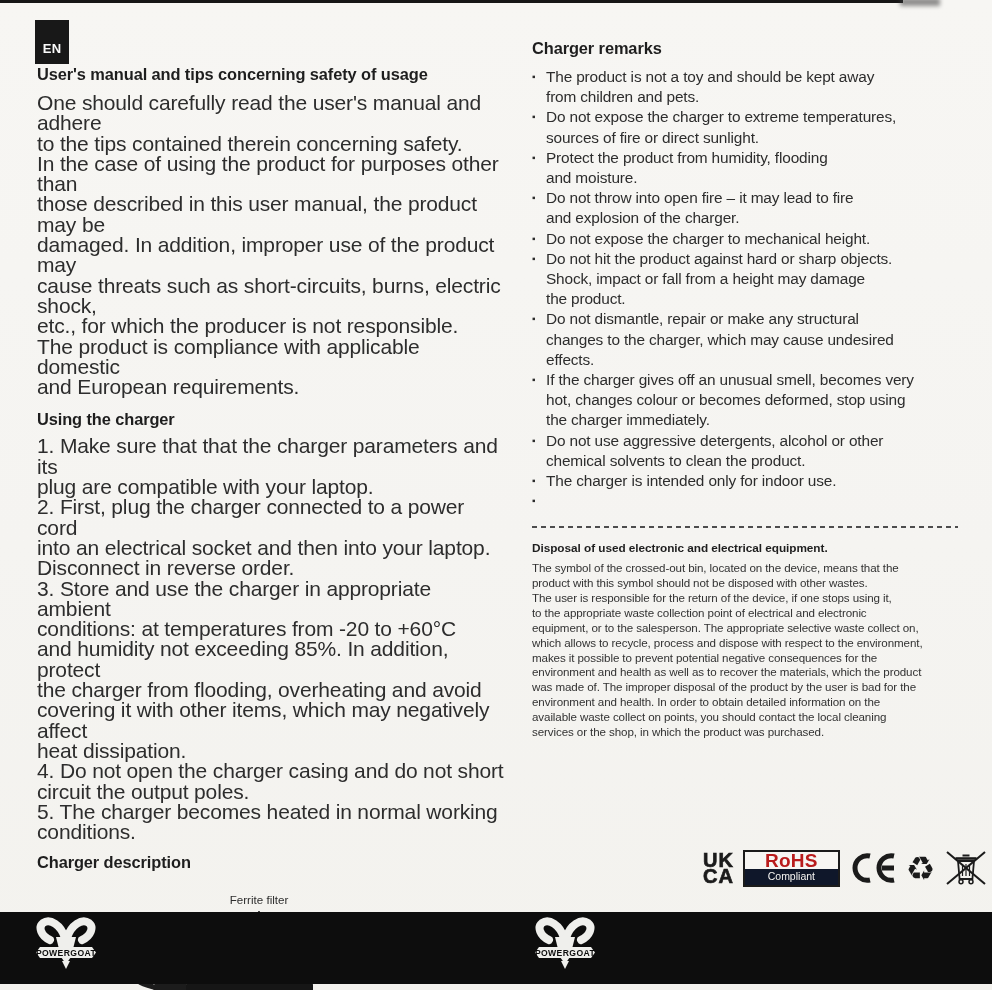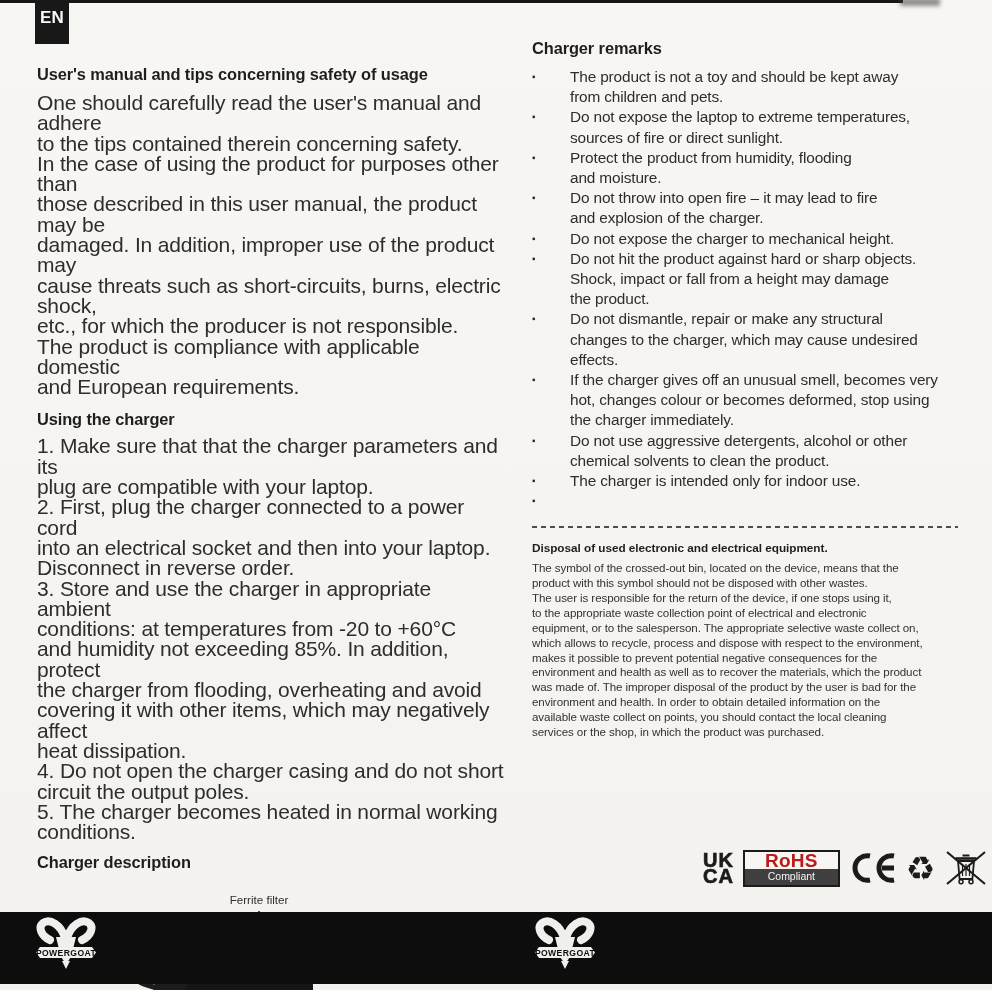--- a/index.html
+++ b/index.html
@@ -4,50 +4,50 @@
 <style>
   html,body{margin:0;padding:0;background:#dcdcda;}
   .page{
     position:relative;width:992px;height:990px;overflow:hidden;
     background:linear-gradient(180deg,#f7f6f3 0%,#f5f4f1 55%,#f3f2ee 100%);
     font-family:"Liberation Sans",sans-serif;color:#2d2d2d;
   }
   .top-line{position:absolute;top:0;left:0;width:903px;height:3px;background:#161616;}
   .top-smudge{position:absolute;top:-2px;left:900px;width:40px;height:8px;background:#3a3a3a;filter:blur(2px);opacity:.55;}
   .en-badge{
-    position:absolute;left:35px;top:0;width:34px;height:44px;background:#181818;
-    color:#fafafa;font-weight:bold;font-size:17px;display:flex;align-items:flex-end;
-    justify-content:center;padding-bottom:16px;box-sizing:border-box;letter-spacing:.3px;
+    position:absolute;left:35px;top:20px;width:34px;height:44px;background:#181818;
+    color:#fafafa;font-weight:bold;font-size:13px;display:flex;align-items:flex-end;
+    justify-content:center;padding-bottom:8px;box-sizing:border-box;letter-spacing:.3px;
   }
   .col-left{position:absolute;left:37px;top:64px;width:470px;}
   .col-right{position:absolute;left:532px;top:38px;width:442px;}
   .h1{font-weight:bold;font-size:16.4px;color:#1e1e1e;letter-spacing:-.1px;margin:0;line-height:20px;}
   .body-text{font-size:21px;line-height:20.3px;letter-spacing:-.15px;color:#2d2d2d;white-space:pre-line;margin:0;}
   .m-sec1{margin-top:9px;}
   .h-using{margin-top:12px;}
   .m-sec2{margin-top:7px;}
   .h-desc{margin-top:10px;}
   .diagram-svg{display:block;margin-top:8px;}
   .includes{margin-top:21px;display:flex;align-items:flex-end;font-size:15.4px;letter-spacing:-.15px;}
   .includes .lbl{font-weight:bold;color:#1e1e1e;margin-right:10px;}
   .includes .sq{font-size:10px;margin:0 7px;color:#2d2d2d;}
   .remarks-list{list-style:none;margin:9px 0 0 0;padding:0;}
   .remarks-list li{display:flex;align-items:flex-start;}
   .remarks-list .sq{flex:0 0 14px;font-size:10px;line-height:20.2px;color:#2d2d2d;}
-  .remarks-list .txt{font-size:15.4px;line-height:20.2px;letter-spacing:-.15px;white-space:pre-line;margin-left:24px;}
+  .remarks-list .txt{font-size:15.4px;line-height:20.2px;letter-spacing:-.15px;white-space:pre-line;}
   .dash-divider{margin-top:15px;width:426px;height:2px;
     background:repeating-linear-gradient(to right,#4d4d4d 0 5px,transparent 5px 9px);}
   .disposal-title{margin-top:13px;font-weight:bold;font-size:11.8px;color:#1e1e1e;letter-spacing:-.05px;}
   .disposal-body{margin-top:6px;font-size:11.6px;line-height:14.85px;letter-spacing:-.1px;color:#323232;white-space:pre-line;}
   .certs{position:absolute;left:703px;top:846px;display:flex;align-items:center;gap:9px;height:44px;}
   .ukca{font-weight:bold;font-size:20px;line-height:16.5px;letter-spacing:1px;color:#1b1b1b;
         -webkit-text-stroke:.7px #1b1b1b;text-align:center;}
   .rohs{border:2.5px solid #1b1b1b;text-align:center;background:#f7f6f3;}
   .rohs-top{font-weight:bold;font-size:19px;line-height:17px;padding:0 20px;color:#b91c1c;letter-spacing:.3px;}
-  .rohs-bottom{background:#404040;color:#f6f5f2;font-size:10.5px;line-height:13px;padding:1px 4px 2px;}
+  .rohs-bottom{background:#0f172a;color:#f6f5f2;font-size:10.5px;line-height:13px;padding:1px 4px 2px;}
   .recycle{font-size:33px;line-height:1;color:#1b1b1b;}
   .footer{position:absolute;left:0;top:912px;width:992px;height:72px;background:#0d0d0d;}
   .logo-1{position:absolute;left:36px;top:5px;}
   .logo-2{position:absolute;left:535px;top:5px;}
 </style>
 </head>
 <body>
 
 <div class="page">
 
@@ -140,21 +140,21 @@
   <div class="col-right">
     <p class="h1">Charger remarks</p>
     <ul class="remarks-list">
       <li>
           <span class="sq">▪</span>
           <span class="txt">The product is not a toy and should be kept away
 from children and pets.</span>
         </li>
       <li>
           <span class="sq">▪</span>
-          <span class="txt">Do not expose the laptop to extreme temperatures,
+          <span class="txt">Do not expose the charger to extreme temperatures,
 sources of fire or direct sunlight.</span>
         </li>
       <li>
           <span class="sq">▪</span>
           <span class="txt">Protect the product from humidity, flooding
 and moisture.</span>
         </li>
       <li>
           <span class="sq">▪</span>
           <span class="txt">Do not throw into open fire – it may lead to fire

